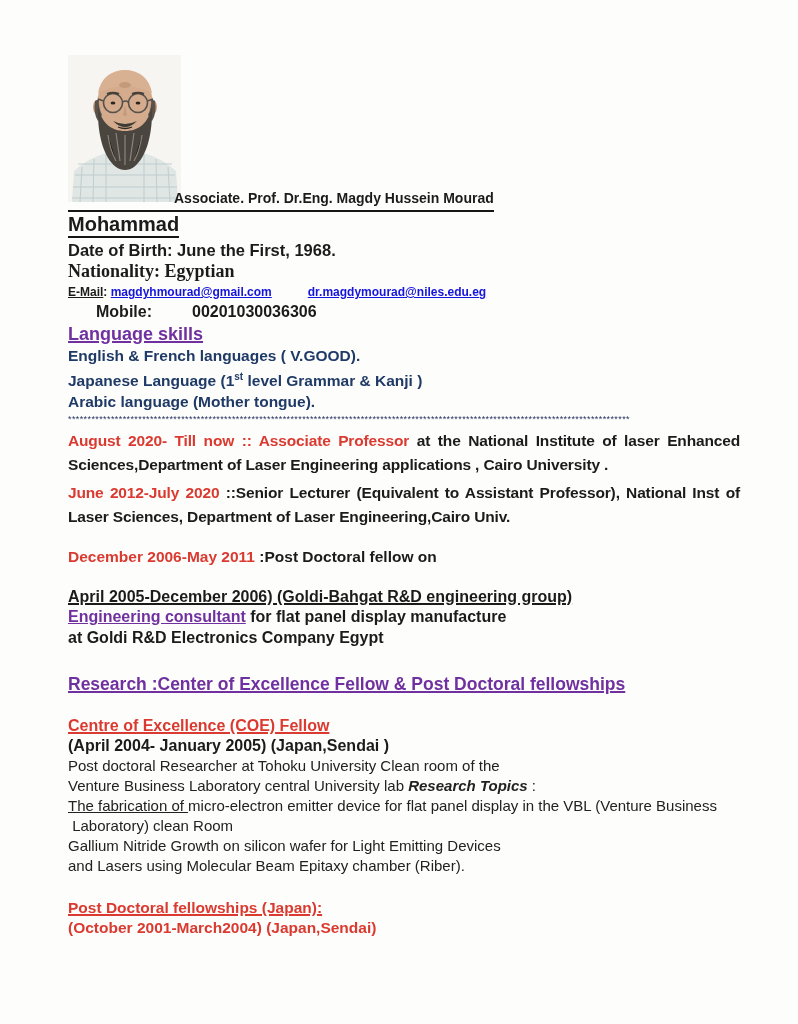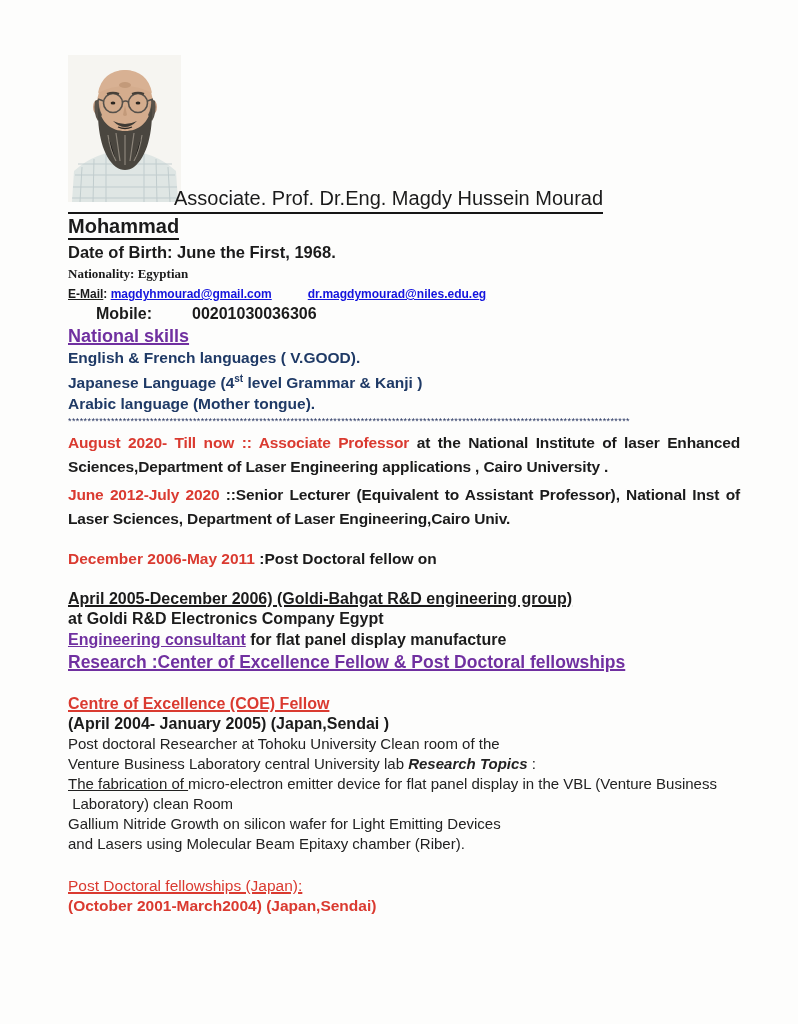--- a/index.html
+++ b/index.html
@@ -21,26 +21,26 @@
   }
   .u { text-decoration:underline; }
   .red   { color:#da3a30; }
   .purple{ color:#7030a0; }
   .navy  { color:#1f3a66; }
   .link  { color:#1414dd; font-weight:bold; text-decoration:underline; }
 
   .title-row { line-height:24px; white-space:nowrap; }
   .title-wrap { display:inline-block; border-bottom:2.5px solid #161616; padding-bottom:0px; }
   .title-pad { display:inline-block; width:106px; }
-  .title-text { font-size:20px; font-weight:normal; letter-spacing:0px;margin-top:12px; }
+  .title-text { font-size:14px; font-weight:bold; letter-spacing:0px;margin-top:12px; }
   .mohammad-row { line-height:24px; }
   .mohammad { display:inline-block; font-size:20px; font-weight:bold; border-bottom:2.5px solid #161616; }
 
   .dob { font-size:16.5px; font-weight:bold; line-height:22px; margin-top:1px; }
-  .nationality { font-family:"Liberation Serif", serif; font-size:13px; font-weight:bold; line-height:21px; }
+  .nationality { font-family:"Liberation Serif", serif; font-size:18px; font-weight:bold; line-height:21px; }
   .email-row { font-size:12px; font-weight:bold; line-height:20px; }
   .email-gap { display:inline-block; width:36px; }
   .mobile-row { font-size:16px; font-weight:bold; line-height:20px; }
   .mobile-row .lbl { padding-left:28px; }
   .mobile-row .num { padding-left:40px; }
 
   .lang-heading { font-size:18px; font-weight:bold; line-height:22px; margin-top:1px;
                   text-decoration:underline; text-decoration-thickness:2px; }
   .lang-line { font-size:15.5px; font-weight:bold; line-height:21px; }
   .lang-line sup { font-size:10px; }
@@ -48,33 +48,33 @@
                overflow:hidden; white-space:nowrap; margin-top:1px; }
 
   .para { font-size:15.5px; font-weight:bold; letter-spacing:-0.15px; line-height:24px;
           text-align:justify; margin-top:4px; }
   .jan { margin-top:18px; font-size:15.5px; font-weight:bold; line-height:19.5px; }
   .jan-body { font-size:14.5px; letter-spacing:-0.3px; white-space:pre-wrap; display:block; }
 
   .goldi { margin-top:20px; font-size:16px; font-weight:bold; line-height:20.5px; }
   .goldi-heading { text-decoration:underline; text-decoration-thickness:2px; }
 
-  .research-heading { font-size:17.5px; font-weight:bold; color:#7030a0;
+  .research-heading { margin-top:24px; font-size:17.5px; font-weight:bold; color:#7030a0;
                       text-decoration:underline; text-decoration-thickness:2px; line-height:24px; }
 
   .coe { margin-top:20px; }
   .coe-heading { font-size:16px; font-weight:bold; color:#da3a30;
                  text-decoration:underline; text-decoration-thickness:2px; line-height:20px; }
   .coe-dates { font-size:16px; font-weight:bold; line-height:20px; }
   .coe-body { font-size:15px; line-height:20px; white-space:pre-wrap; color:#222; }
   .topics { font-weight:bold; font-style:italic; }
   .frag-u { text-decoration:underline; }
 
   .postdoc { margin-top:22px; }
-  .postdoc-heading { font-size:15.5px; font-weight:normal; color:#da3a30;
+  .postdoc-heading { font-size:15.5px; font-weight:bold; color:#da3a30;
                      text-decoration:underline; text-decoration-thickness:2px; line-height:20px; }
   .postdoc-dates { font-size:15.5px; font-weight:bold; color:#da3a30; line-height:20px; }
 </style>
 </head>
 <body>
 
 <div class="page">
 
   <div class="photo">
     <svg width="113" height="147" viewBox="0 0 113 147" xmlns="http://www.w3.org/2000/svg">
@@ -139,43 +139,43 @@
     <div class="nationality">Nationality: Egyptian</div>
 
     <div class="email-row">
       <span class="u">E-Mail</span><span>: </span><a class="link">magdyhmourad@gmail.com</a><span class="email-gap"></span><a class="link">dr.magdymourad@niles.edu.eg</a>
     </div>
 
     <div class="mobile-row">
       <span class="lbl">Mobile:</span><span class="num">00201030036306</span>
     </div>
 
-    <div class="lang-heading purple">National skills</div>
+    <div class="lang-heading purple">Language skills</div>
     <div class="lang-line navy">English &amp; French languages ( V.GOOD).</div>
-    <div class="lang-line navy"><span>Japanese Language (4</span><sup>st</sup><span> level Grammar &amp; Kanji )</span></div>
+    <div class="lang-line navy"><span>Japanese Language (1</span><sup>st</sup><span> level Grammar &amp; Kanji )</span></div>
     <div class="lang-line navy"> Arabic language (Mother tongue).</div>
 
     <div class="separator">************************************************************************************************************************************************</div>
 
     <div class="para">
       <span class="red">August 2020- Till now :: Associate Professor</span><span> at the National Institute of laser Enhanced Sciences,Department of Laser Engineering applications , Cairo University .</span>
     </div>
 
     <div class="para">
       <span class="red">June 2012-July 2020</span><span> ::Senior Lecturer (Equivalent to Assistant Professor), National Inst of Laser Sciences, Department of Laser Engineering,Cairo Univ.</span>
     </div>
 
     <div class="jan">
       <span class="red">December 2006-May 2011</span><span> :Post Doctoral fellow on</span>
     </div>
 
     <div class="goldi">
       <div class="goldi-heading">April 2005-December 2006) (Goldi-Bahgat R&amp;D engineering group)</div>
+      <div><span class="purple u">Engineering consultant</span><span> for flat panel display manufacture</span></div>
       <div>at Goldi R&amp;D Electronics Company Egypt</div>
-      <div><span class="purple u">Engineering consultant</span><span> for flat panel display manufacture</span></div>
     </div>
 
     <div class="research-heading">Research :Center of Excellence Fellow &amp; Post Doctoral fellowships</div>
 
     <div class="coe">
       <div class="coe-heading">Centre of Excellence (COE) Fellow</div>
       <div class="coe-dates"> (April 2004- January 2005) (Japan,Sendai )</div>
       <div class="coe-body"><span>Post doctoral Researcher at Tohoku University Clean room of the
 Venture Business Laboratory central University lab </span><span class="topics">Research Topics</span><span> :
 </span><span class="frag-u">The fabrication of </span><span>micro-electron</span><span> emitter device for flat panel display in the VBL (Venture Business

